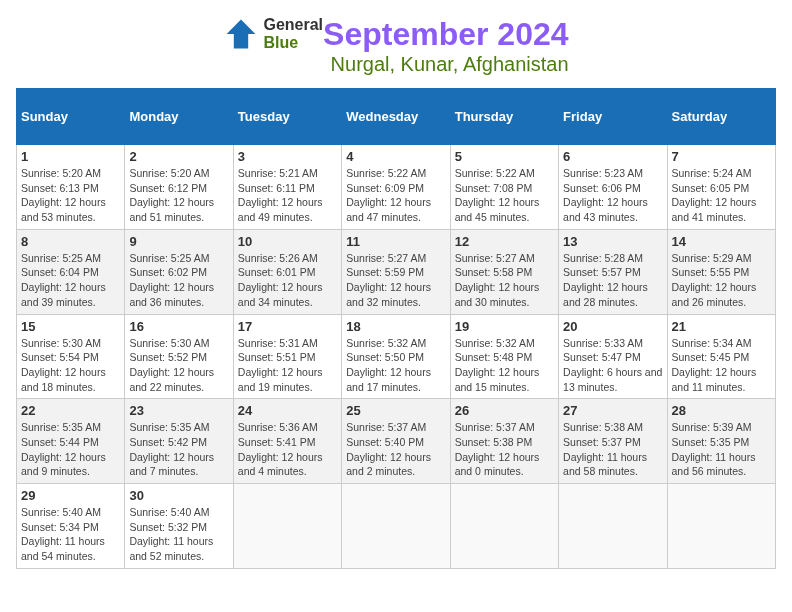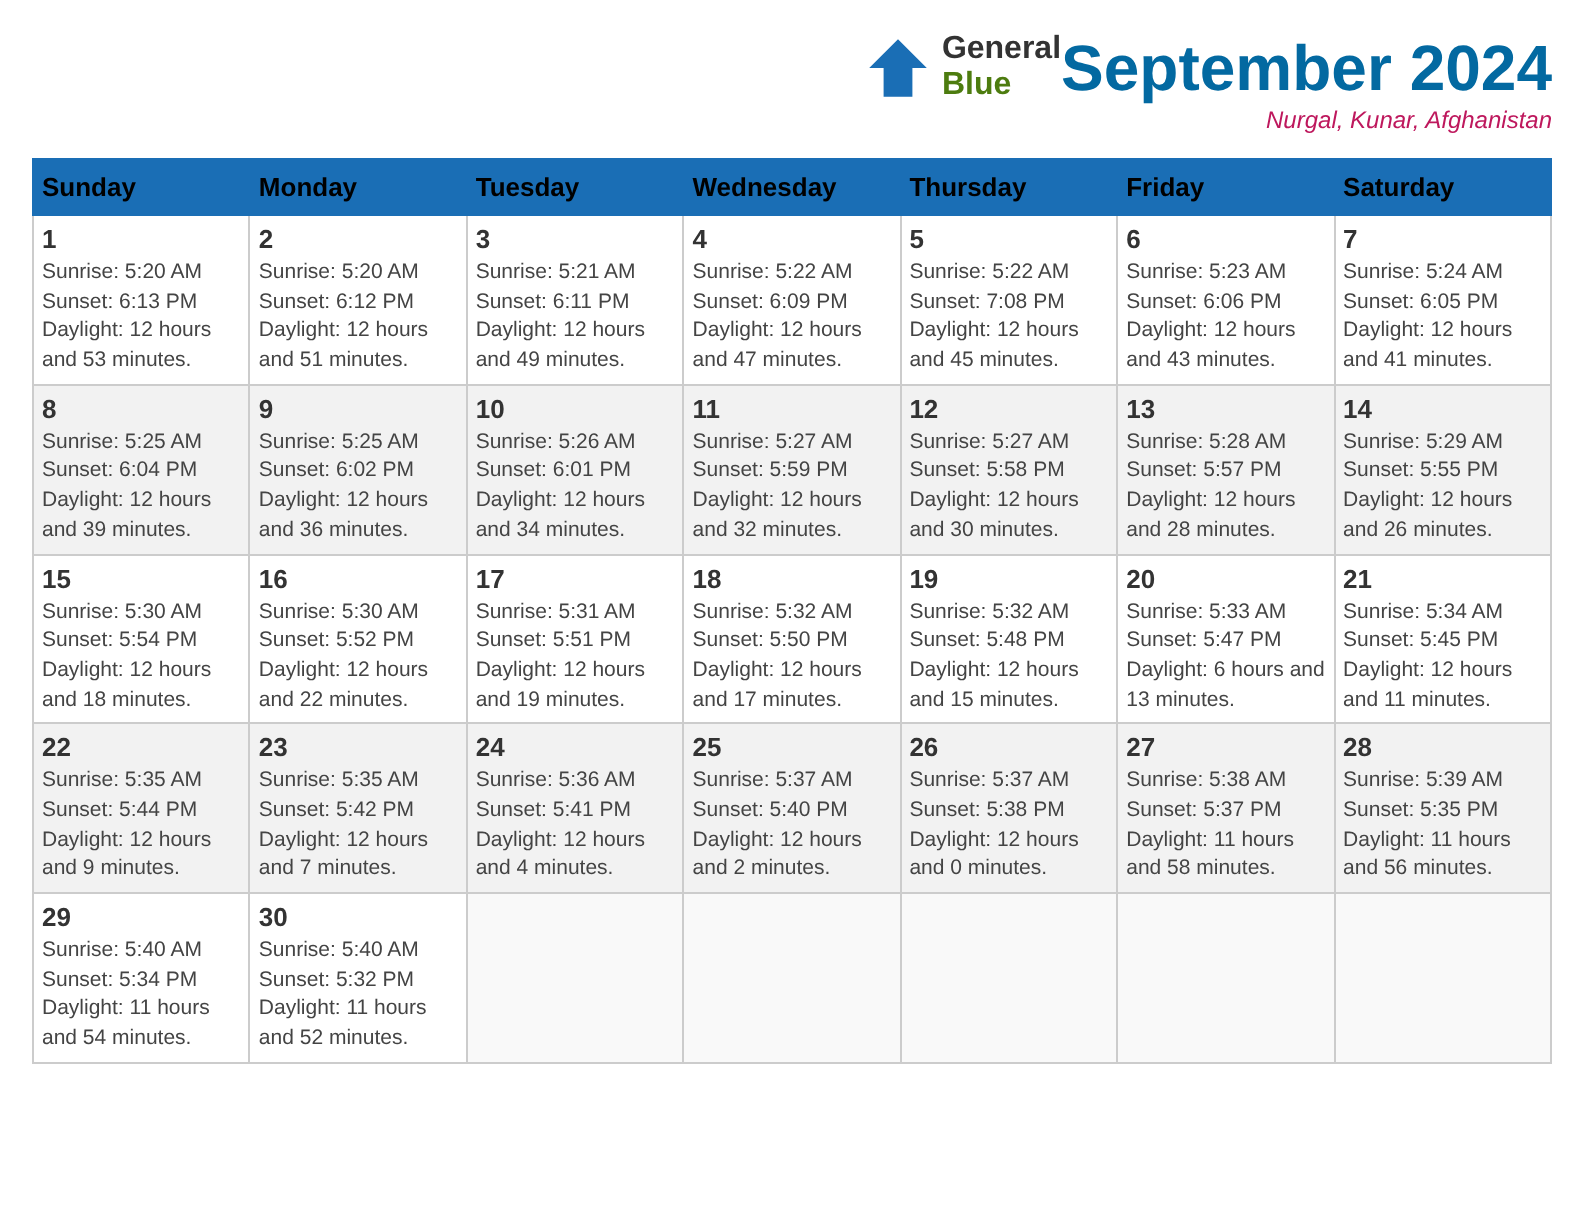--- a/index.html
+++ b/index.html
@@ -5,55 +5,54 @@
     * { box-sizing: border-box; margin: 0; padding: 0; }
     body {
       font-family: Arial, sans-serif;
       background: #fff;
       width: 792px;
       min-height: 612px;
       padding: 16px;
     }
     .header-area {
       display: flex;
-      justify-content: flex-end;
+      justify-content: center;
       align-items: flex-start;
       margin-bottom: 12px;
     }
     .logo {
       display: flex;
       align-items: center;
       gap: 4px;
     }
     .logo-icon {
       width: 36px;
       height: 36px;
     }
     .title-area {
       text-align: right;
     }
     .month-title {
       font-size: 32px;
       font-weight: bold;
-      color: #0369a1;
+      color: #8b5cf6;
     }
     .location-title {
-      font-size: 12px;
-      color: #be185d;
-      font-style: italic;
+      font-size: 20px;
+      color: #4d7c0f;
     }
     .calendar-table {
       width: 100%;
       border-collapse: collapse;
       font-size: 11px;
     }
     .calendar-table th {
       background: #1a6eb5;
-      color: #000000;
-      padding: 6px 4px;
+      color: #ffffff;
+      padding: 20px 4px;
       text-align: left;
       font-size: 13px;
       font-weight: bold;
       border: 1px solid #1a6eb5;
     }
     .calendar-table td {
       border: 1px solid #ccc;
       vertical-align: top;
       padding: 4px;
       width: calc(100% / 7);

